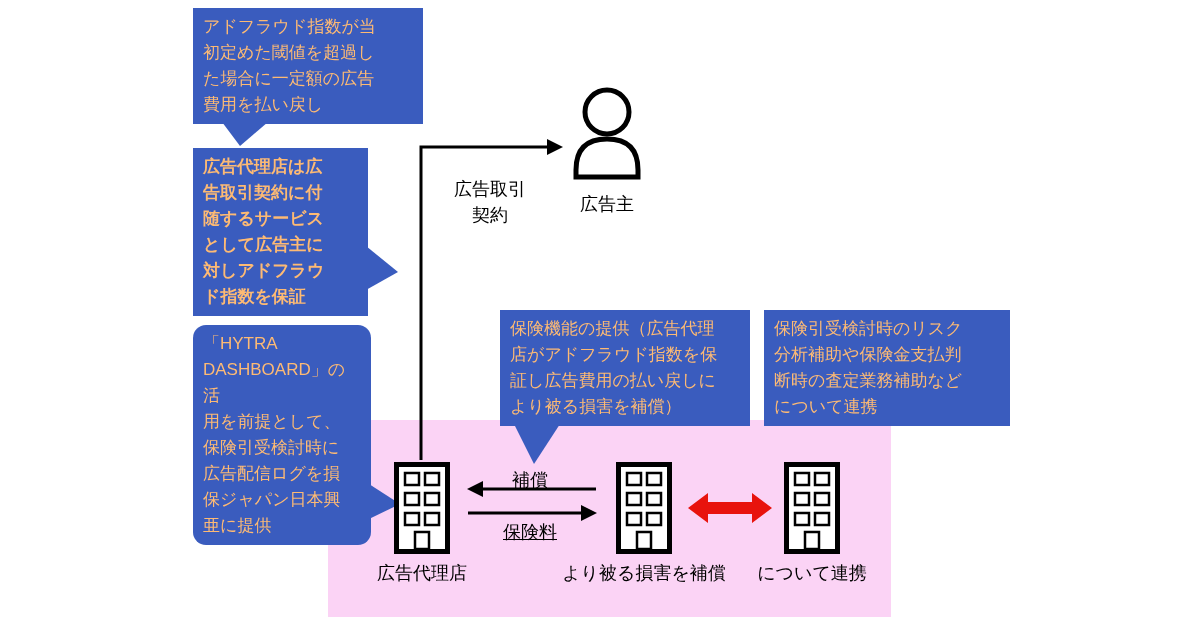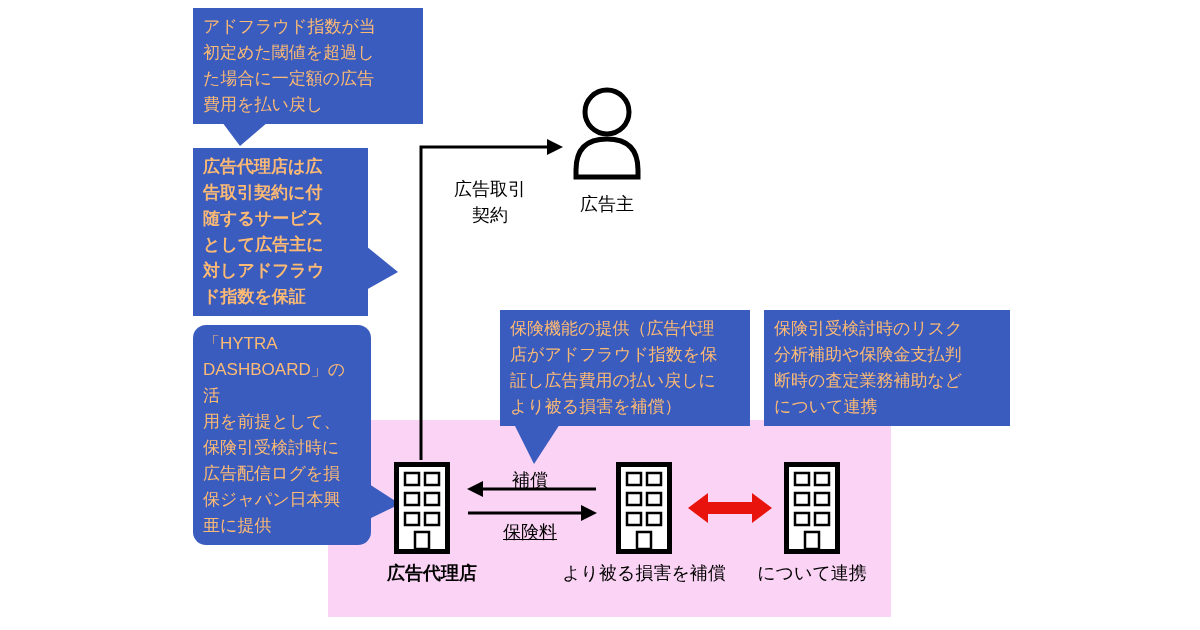--- a/index.html
+++ b/index.html
@@ -145,19 +145,19 @@
 
   <div class="lbl" style="left:440px; top:176px; width:100px;">広告取引
 契約</div>
 
   <div class="lbl" style="left:557px; top:191px; width:100px;">広告主</div>
 
   <div class="lbl" style="left:490px; top:456px; width:80px;margin-top:11px;">補償</div>
 
   <div class="lbl" style="left:482px; top:519px; width:96px;text-decoration:underline;">保険料</div>
 
-  <div class="lbl" style="left:352px; top:560px; width:160px;font-weight:bold;">広告代理店</div>
+  <div class="lbl" style="left:342px; top:560px; width:160px;">広告代理店</div>
 
   <div class="lbl" style="left:544px; top:560px; width:200px;">より被る損害を補償</div>
 
   <div class="lbl" style="left:752px; top:560px; width:120px;">について連携</div>
 
 </div>
 
 </body></html>

